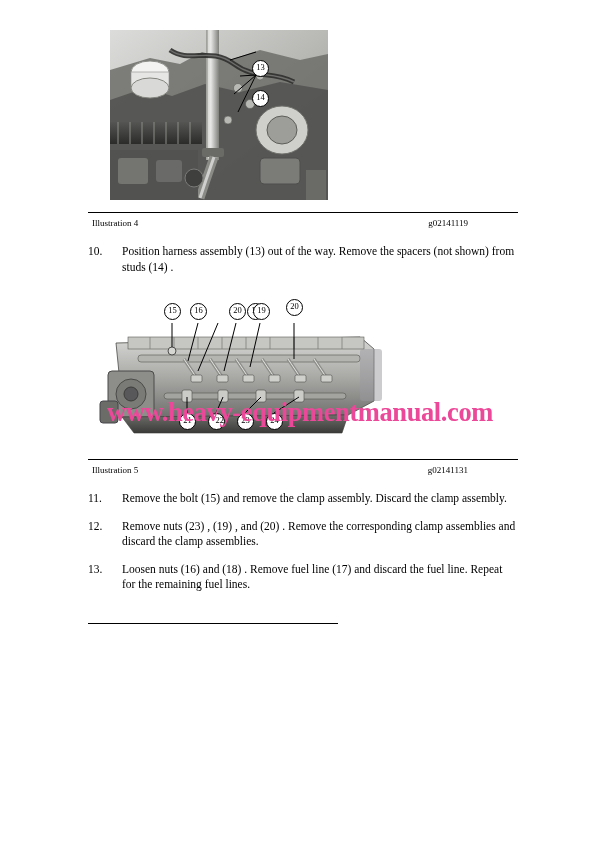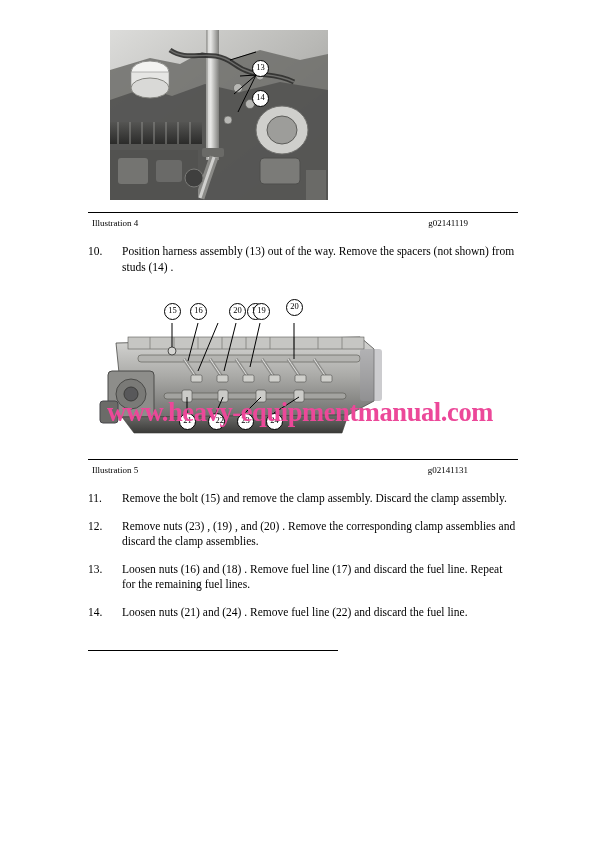--- a/index.html
+++ b/index.html
@@ -335,23 +335,19 @@
         <div class="txt">Remove the bolt (15) and remove the clamp assembly. Discard the clamp assembly.</div>
       </div>
       <div class="step">
         <div class="num">12.</div>
         <div class="txt">Remove nuts (23) , (19) , and (20) . Remove the corresponding clamp assemblies and discard the clamp assemblies.</div>
       </div>
       <div class="step">
         <div class="num">13.</div>
         <div class="txt">Loosen nuts (16) and (18) . Remove fuel line (17) and discard the fuel line. Repeat for the remaining fuel lines.</div>
       </div>
-      <div class="step">
-        <div class="num">14.</div>
-        <div class="txt">Loosen nuts (21) and (24) . Remove fuel line (22) and discard the fuel line.</div>
-      </div>
     </div>
 
     <div class="bottom-rule"></div>
   </div>
 
   <div class="watermark">www.heavy-equipmentmanual.com</div>
 </div>
 
 </body></html>

